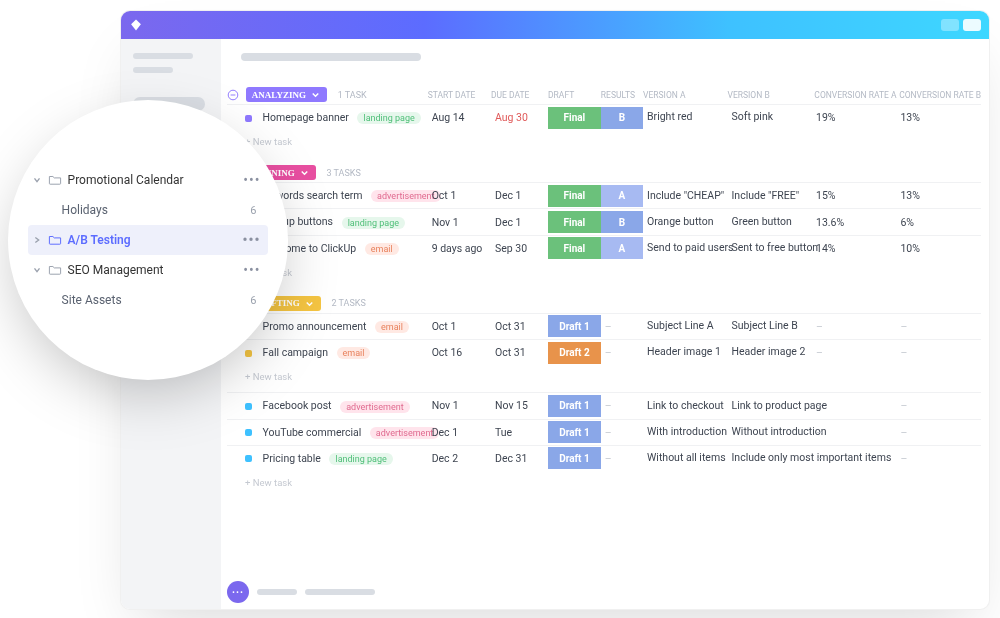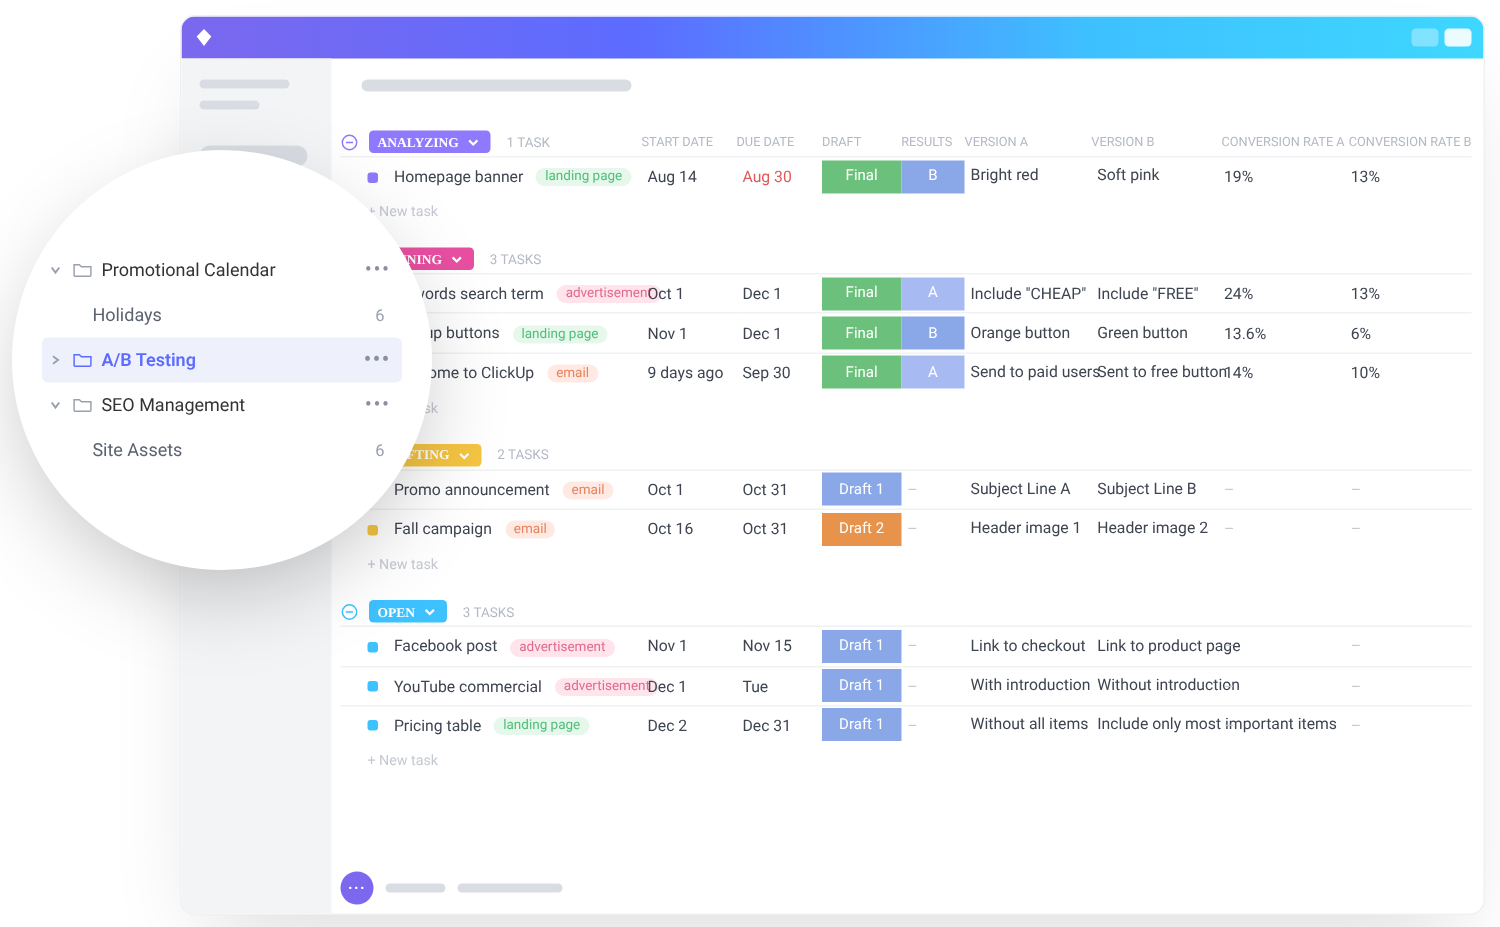--- a/index.html
+++ b/index.html
@@ -56,21 +56,21 @@
   tr.task-row td.name { padding-left:18px; }
   .task-dot { width:7px; height:7px; border-radius:2px; display:inline-block; margin-right:8px; vertical-align:middle; }
   .tag { display:inline-block; font-size:9px; padding:1px 6px; border-radius:8px; margin-left:6px; vertical-align:middle; }
   .tag.landing { background:#e6f7ec; color:#4fbf78; }
   .tag.ad      { background:#ffe4ec; color:#e06a8f; }
   .tag.email   { background:#ffe9e3; color:#e8825d; }
 
   td.date, td.due { color:#7a8291; font-size:10px; }
   td.due.overdue { color:#e05a5a; }
 
-  td.draft .pill, td.results .pill { display:flex; align-items:center; justify-content:center; height:22px; color:#fff; font-size:10px; font-weight:400; margin:-6px -4px; }
+  td.draft .pill, td.results .pill { display:flex; align-items:center; justify-content:center; height:22px; color:#fff; font-size:10px; font-weight:700; margin:-6px -4px; }
   .pill.green { background:#6bc17b; }
   .pill.blue  { background:#8aa7e8; }
   .pill.orange{ background:#e8934b; }
   .pill.lblue { background:#a7baf2; }
 
   td.va, td.vb { color:#6b7280; font-size:9.5px; white-space:normal; line-height:1.2; }
   td.ra, td.rb { color:#6b7280; font-size:10px; text-align:left; }
   .dash { color:#c5c9d1; }
 
   .new-task-row td { padding:6px 4px 10px 18px; color:#c5c9d1; font-size:9.5px; }
@@ -227,21 +227,21 @@
         <td class="date">Oct 1</td>
         <td class="due ">Dec 1</td>
         <td class="draft">
                 <span class="pill green">Final</span>
               </td>
         <td class="results">
                 <span class="pill lblue">A</span>
               </td>
         <td class="va">Include "CHEAP"</td>
         <td class="vb">Include "FREE"</td>
-        <td class="ra">24%</td>
+        <td class="ra">15%</td>
         <td class="rb">13%</td>
       </tr>
             <tr class="task-row">
         <td class="name">
           <span class="task-dot" style="background:#e84fa1"></span>
           <span>Signup buttons</span>
           <span class="tag landing">landing page</span>
         </td>
         <td class="date">Nov 1</td>
         <td class="due ">Dec 1</td>
@@ -323,36 +323,20 @@
                 <span class="pill orange">Draft 2</span>
               </td>
         <td class="results"><span class="dash">–</span></td>
         <td class="va">Header image 1</td>
         <td class="vb">Header image 2</td>
         <td class="ra"><span class="dash">–</span></td>
         <td class="rb"><span class="dash">–</span></td>
       </tr>
             <tr class="new-task-row">
                <td colspan="9">+ New task</td>
-            </tr>
-            <tr class="section-row">
-              <td class="name">
-        <svg width="12" height="12" viewBox="0 0 20 20" style="vertical-align:middle;margin-right:2px">
-          <circle cx="10" cy="10" r="8" fill="none" stroke="#3ec1ff" stroke-width="1.6"></circle>
-          <path d="M6 10h8" stroke="#3ec1ff" stroke-width="1.6"></path>
-        </svg>
-        <span class="status-chip" style="background:#3ec1ff">
-          <span>OPEN</span>
-          <svg viewBox="0 0 12 12">
-                    <polyline points="3,5 6,8 9,5" fill="none" stroke="#fff" stroke-width="1.6"></polyline>
-                  </svg>
-        </span>
-        <span class="task-count">3 TASKS</span>
-      </td>
-              <td colspan="8"></td>
             </tr>
             <tr class="task-row">
         <td class="name">
           <span class="task-dot" style="background:#3ec1ff"></span>
           <span>Facebook post</span>
           <span class="tag ad">advertisement</span>
         </td>
         <td class="date">Nov 1</td>
         <td class="due ">Nov 15</td>
         <td class="draft">

